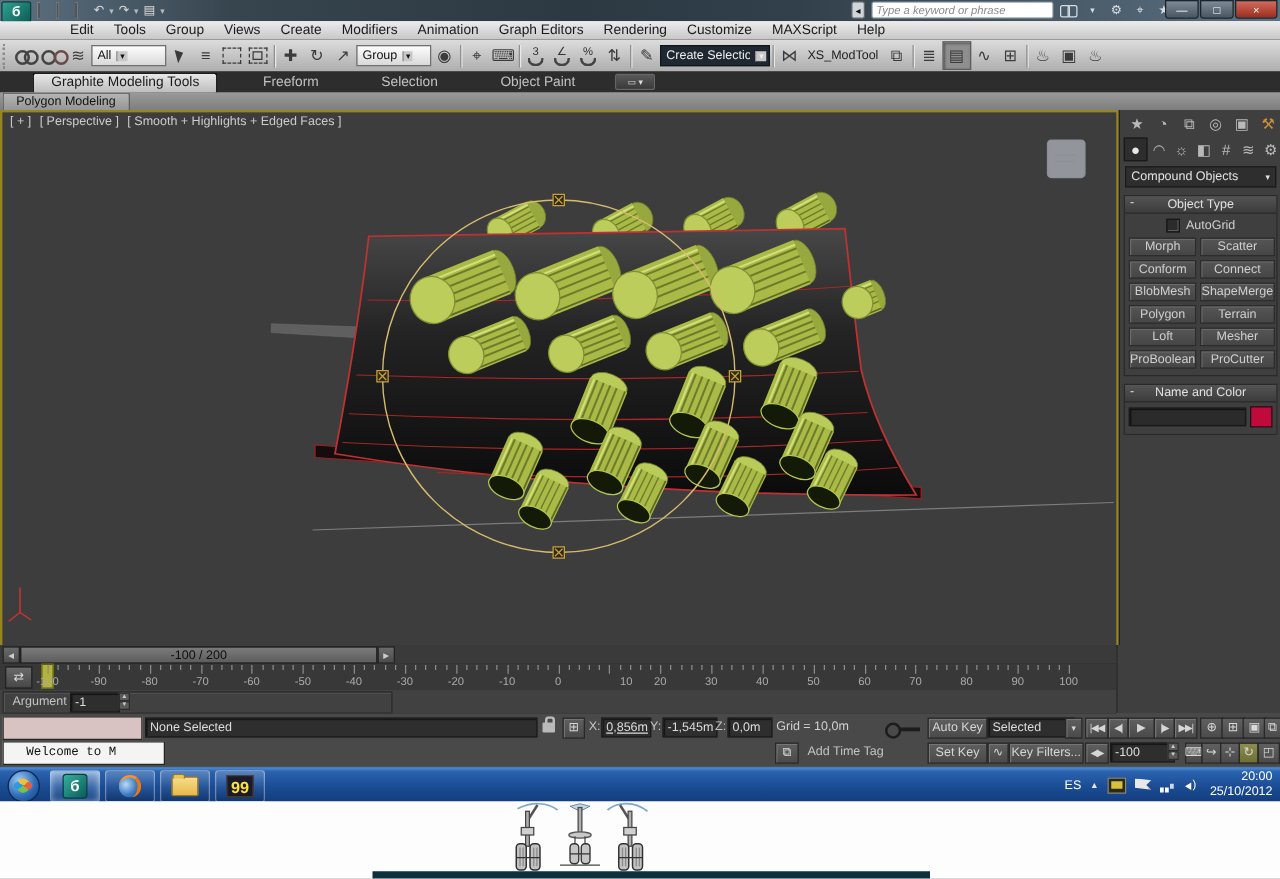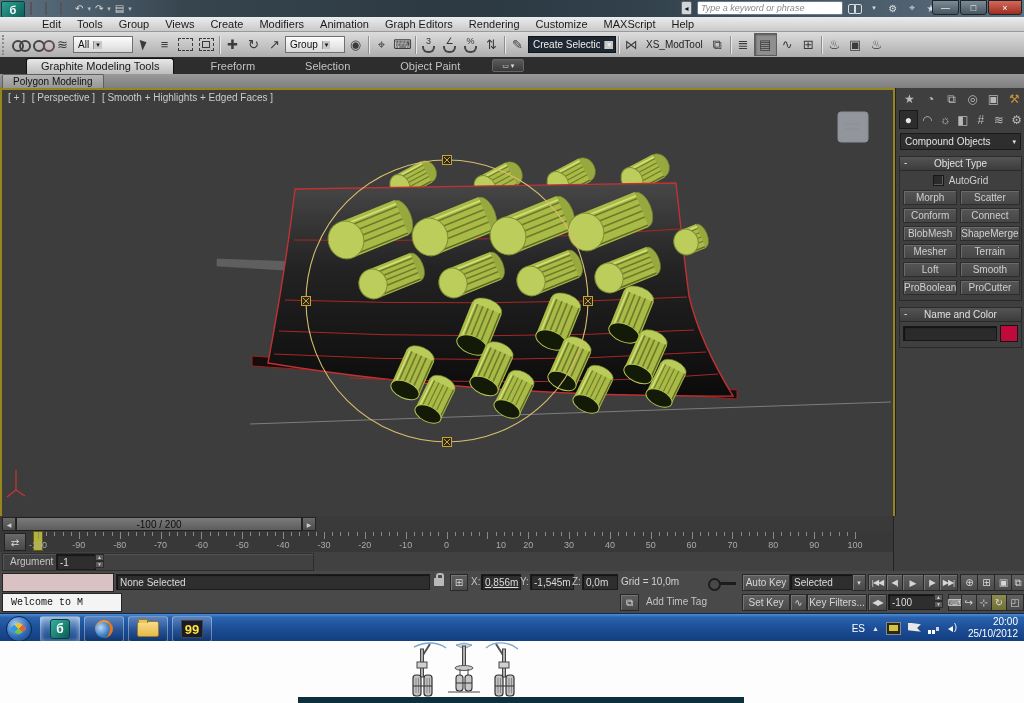--- a/index.html
+++ b/index.html
@@ -31,21 +31,21 @@
   .tb-ico{color:#d8dde1;font-size:10px;width:14px;text-align:center;}
   .binoc{position:relative;width:14px;height:10px;}
   .binoc:before,.binoc:after{content:"";position:absolute;top:1px;width:6px;height:8px;border:1px solid #d8dde1;border-radius:2px;}
   .binoc:before{left:0;} .binoc:after{right:0;}
   #win-btns{right:2px;top:0;display:flex;}
   .winbtn{width:25px;height:13px;margin-left:1px;border:1px solid #1c242b;border-radius:0 0 3px 3px;
     background:linear-gradient(#7c8b96,#47565f);color:#fff;font-size:9px;display:flex;align-items:center;justify-content:center;}
   .winbtn.close{background:linear-gradient(#d4695c,#9c2e1e);width:32px;}
   
   #menubar{left:0;top:17px;width:1024px;height:15px;background:linear-gradient(#ececec,#c9c9c9);
-    border-bottom:1px solid #9a9a9a;display:flex;align-items:center;font-size:11px;color:#1a1a1a;padding-left:34px;box-sizing:border-box;}
+    border-bottom:1px solid #9a9a9a;display:flex;align-items:center;font-size:11px;color:#1a1a1a;padding-left:48px;box-sizing:border-box;}
   .menu-item{padding:0 8px;height:15px;display:flex;align-items:center;}
   
   #toolbar{left:0;top:32px;width:1024px;height:25px;background:linear-gradient(#dcdcdc,#aeaeae);
     border-bottom:1px solid #8a8a8a;display:flex;align-items:center;font-size:10px;color:#333;}
   .tbi{min-width:21px;height:21px;display:flex;align-items:center;justify-content:center;
     color:#3b3b3b;font-size:13px;}
   .tbsep{width:1px;height:18px;background:#8f8f8f;margin:0 2px;box-shadow:1px 0 0 #e8e8e8;}
   .tb-dd{height:15px;background:linear-gradient(#fdfdfd,#d9d9d9);border:1px solid #707070;
     display:flex;align-items:center;font-size:10px;color:#111;padding:0 2px 0 4px;}
   .tb-dd .arr{margin-left:4px;font-size:7px;background:#c8c8c8;border-left:1px solid #909090;padding:0 2px;}
@@ -117,21 +117,21 @@
   #argrow{left:0;top:552px;width:893px;height:19px;background:#414141;border-bottom:1px solid #2a2a2a;color:#cfcfcf;font-size:10px;}
   #arg-box{position:absolute;left:2px;top:1px;width:310px;height:16px;border:1px solid #2d2d2d;box-shadow:inset 1px 1px 0 #555;}
   .sunken{background:#2e2e2e;border:1px solid #1b1b1b;box-shadow:inset 1px 1px 1px #141414;color:#dcdcdc;}
   .spinner{display:inline-flex;flex-direction:column;width:9px;height:13px;}
   .spinner span{flex:1;background:#5a5a5a;border:1px solid #2c2c2c;color:#ccc;font-size:5px;line-height:5px;text-align:center;}
   #statusrows{left:0;top:571px;width:1024px;height:42px;background:#494949;color:#cfcfcf;font-size:10px;}
   #panel-filler{left:893px;top:516px;width:131px;height:55px;background:#3f3f3f;border-left:1px solid #222;}
   .srow{position:absolute;left:0;width:1024px;height:21px;}
   #listener-pink{position:absolute;left:2px;top:2px;width:110px;height:17px;background:#d9c2c2;border:1px solid #262626;}
   #listener-white{position:absolute;left:2px;top:1px;width:110px;height:17px;background:#f4f4f4;border:1px solid #262626;
-      font-family:"Liberation Mono","DejaVu Sans Mono",monospace;font-size:10px;color:#111;display:flex;align-items:center;padding-left:8px;}
+      font-family:"Liberation Mono","DejaVu Sans Mono",monospace;font-size:10px;color:#111;display:flex;align-items:center;padding-left:18px;}
   .fld{position:absolute;height:14px;display:flex;align-items:center;padding:0 3px;font-size:10px;}
   .lbl{position:absolute;top:4px;color:#c4c4c4;}
   .statbtn{position:absolute;height:15px;background:linear-gradient(#5f5f5f,#4a4a4a);border:1px solid #282828;
       box-shadow:inset 1px 1px 0 #757575;color:#d6d6d6;display:flex;align-items:center;justify-content:center;font-size:10px;}
   .lockico{position:absolute;width:10px;height:8px;background:#b9b9b9;border-radius:1px;}
   .lockico:before{content:"";position:absolute;left:2px;top:-5px;width:4px;height:5px;border:2px solid #b9b9b9;border-bottom:none;border-radius:3px 3px 0 0;}
   .keyico{position:absolute;width:30px;height:12px;}
   .keyico:before{content:"";position:absolute;left:0;top:1px;width:9px;height:9px;border:2px solid #1d1d1d;border-radius:50%;}
   .keyico:after{content:"";position:absolute;left:11px;top:5px;width:17px;height:3px;background:#1d1d1d;}
   .navico{position:absolute;width:17px;height:15px;background:linear-gradient(#606060,#4b4b4b);border:1px solid #282828;
@@ -660,24 +660,24 @@
           <span class="checkbox"></span>
           <span>AutoGrid</span>
         </div>
         <div id="ot-grid">
             <div class="ot-btn">Morph</div>
             <div class="ot-btn">Scatter</div>
             <div class="ot-btn">Conform</div>
             <div class="ot-btn">Connect</div>
             <div class="ot-btn">BlobMesh</div>
             <div class="ot-btn">ShapeMerge</div>
-            <div class="ot-btn">Mesher</div>
+            <div class="ot-btn">Polygon</div>
             <div class="ot-btn">Terrain</div>
             <div class="ot-btn">Loft</div>
-            <div class="ot-btn">Smooth</div>
+            <div class="ot-btn">Mesher</div>
             <div class="ot-btn">ProBoolean</div>
             <div class="ot-btn">ProCutter</div>
           </div>
       </div>
     </div>
     <div class="rollout">
       <div class="roll-head">
         <span class="minus">-</span>
         <span class="title">Name and Color</span>
       </div>

